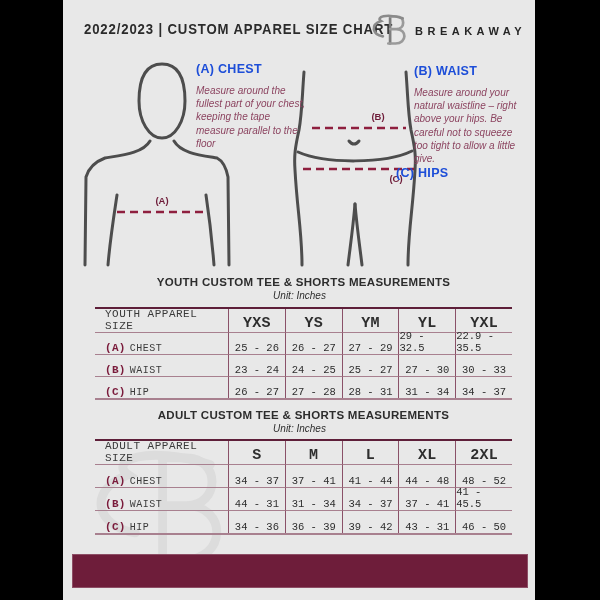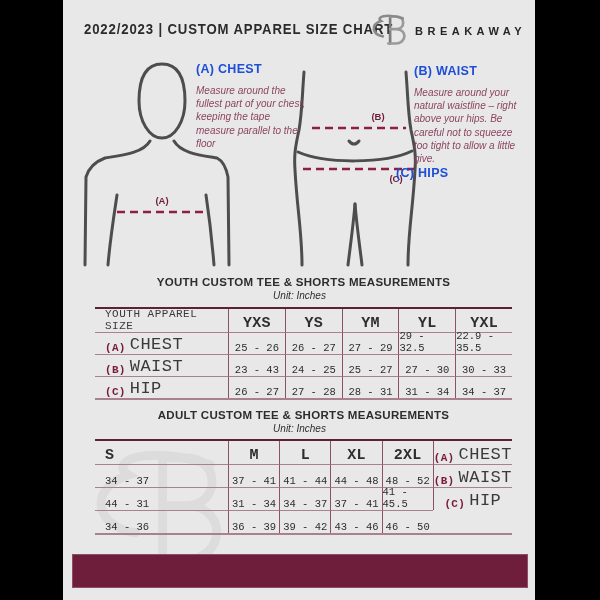--- a/index.html
+++ b/index.html
@@ -28,21 +28,21 @@
   .stable{left:32px;width:417px;display:grid;grid-template-columns:133px repeat(5,1fr);
           border-top:2px solid #5e1f39;border-bottom:2px solid #a8808f;z-index:2;}
   .cell{display:flex;align-items:flex-end;justify-content:center;
         border-top:1px solid #a8808f;border-left:1px solid #8a5168;font-family:Liberation Mono, monospace;}
   .cell:nth-child(-n+6){border-top:none;}
   .cell:nth-child(6n+1){border-left:none;justify-content:flex-start;padding-left:10px;}
   .size-head{font-weight:bold;font-size:15px;color:#2d2d2d;letter-spacing:.3px;}
   .col-label{font-size:11px;color:#3a3a3a;letter-spacing:.5px;}
   .val{font-size:10.5px;color:#2d2d2d;}
   .pfx{color:#7a1b3b;font-weight:bold;margin-right:4px;font-size:11px;letter-spacing:.3px;}
-  .rlbl{font-size:17px;color:#3a3a3a;letter-spacing:.5px;}
+  .rlbl{font-size:10px;color:#3a3a3a;letter-spacing:.5px;}
 
   
   .band{left:9px;top:554px;width:456px;height:34px;background:#6e1d3a;z-index:2;
         box-shadow:inset 0 0 0 1px rgba(255,255,255,.22);}
 
   
   .wm{left:28px;top:424px;width:150px;height:170px;z-index:1;opacity:1;}
 
   svg text{font-family:"Liberation Sans",sans-serif;}
 </style>
@@ -125,41 +125,44 @@
       <div class="cell val">25 - 26</div>
       <div class="cell val">26 - 27</div>
       <div class="cell val">27 - 29</div>
       <div class="cell val">29 - 32.5</div>
       <div class="cell val">22.9 - 35.5</div>
 
       <div class="cell">
           <span class="pfx">(B)</span>
           <span class="rlbl">WAIST</span>
         </div>
-      <div class="cell val">23 - 43</div>
+      <div class="cell val">23 - 24</div>
       <div class="cell val">24 - 25</div>
       <div class="cell val">25 - 27</div>
       <div class="cell val">27 - 30</div>
       <div class="cell val">30 - 33</div>
 
       <div class="cell">
           <span class="pfx">(C)</span>
           <span class="rlbl">HIP</span>
         </div>
       <div class="cell val">26 - 27</div>
       <div class="cell val">27 - 28</div>
       <div class="cell val">28 - 31</div>
       <div class="cell val">31 - 34</div>
       <div class="cell val">34 - 37</div>
     </div>
 
     <div class="abs sec-title" style="top:409px">ADULT CUSTOM TEE &amp; SHORTS MEASUREMENTS</div>
     <div class="abs sec-unit" style="top:423px">Unit: Inches</div>
 
     <div class="abs stable" style="top:439px;grid-template-rows:23px 23px 23px 23px">
+      <div class="cell">
+          <span class="col-label">ADULT APPAREL SIZE</span>
+        </div>
       <div class="cell size-head">S</div>
       <div class="cell size-head">M</div>
       <div class="cell size-head">L</div>
       <div class="cell size-head">XL</div>
       <div class="cell size-head">2XL</div>
 
       <div class="cell">
           <span class="pfx">(A)</span>
           <span class="rlbl">CHEST</span>
         </div>
@@ -179,19 +182,19 @@
       <div class="cell val">37 - 41</div>
       <div class="cell val">41 - 45.5</div>
 
       <div class="cell">
           <span class="pfx">(C)</span>
           <span class="rlbl">HIP</span>
         </div>
       <div class="cell val">34 - 36</div>
       <div class="cell val">36 - 39</div>
       <div class="cell val">39 - 42</div>
-      <div class="cell val">43 - 46</div>
+      <div class="cell val">43 - 31</div>
       <div class="cell val">46 - 50</div>
     </div>
 
     <div class="abs band"></div>
   </div>
 </div>
 
 </body></html>

